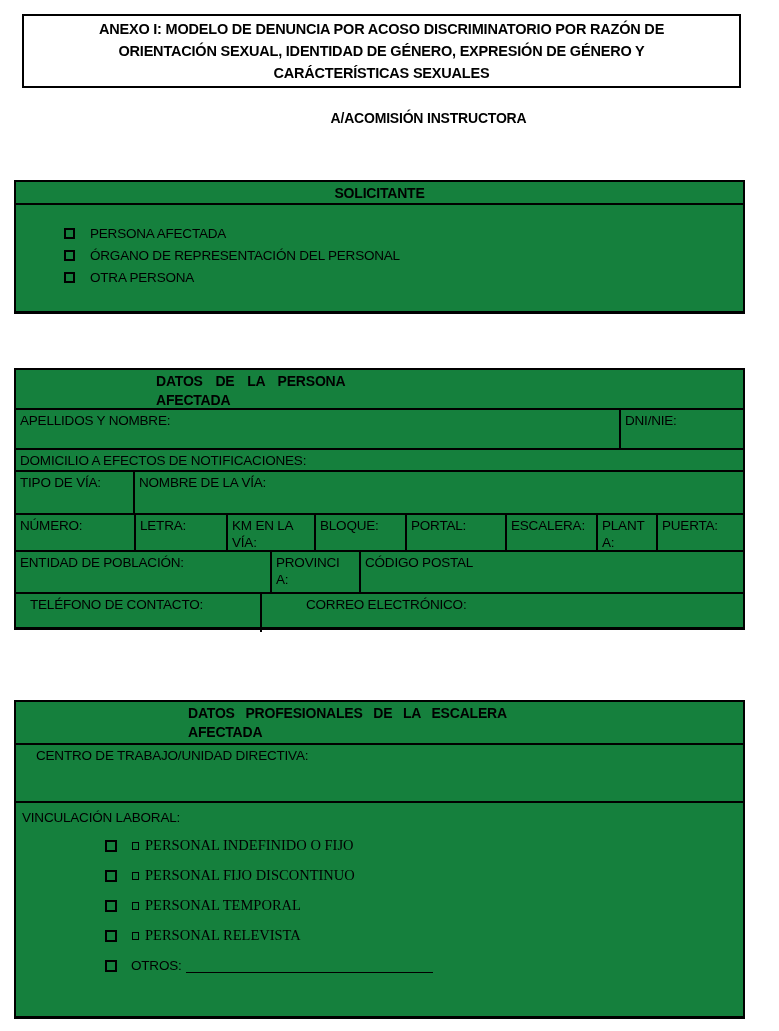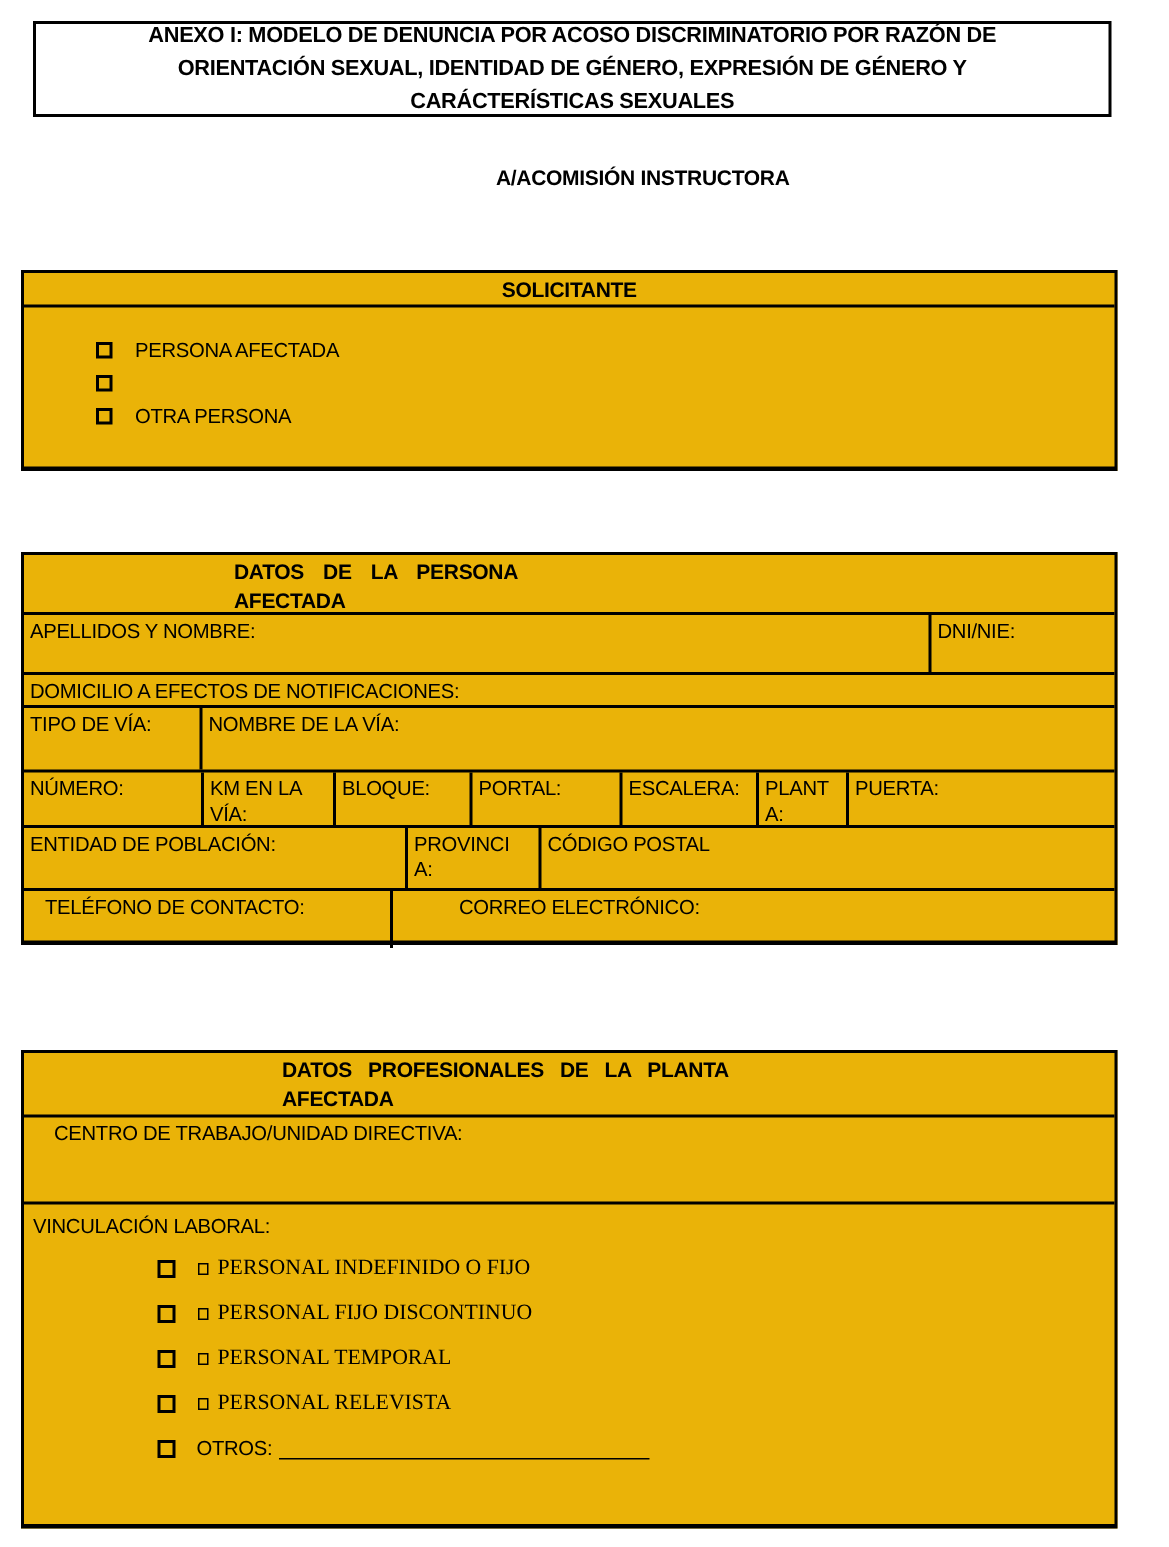--- a/index.html
+++ b/index.html
@@ -8,39 +8,39 @@
     width: 779px; height: 1031px;
     position: relative;
     font-family: "Liberation Sans", sans-serif;
     color: #000;
     letter-spacing: -0.2px;
   }
   .abs { position: absolute; }
 
   
   .title-box {
-    left: 22px; top: 14px; width: 719px; height: 64px;
+    left: 22px; top: 14px; width: 719px; height: 74px;
     border: 2px solid #000;
     display: flex; align-items: center; justify-content: center;
     text-align: center;
     font-weight: bold; font-size: 14.5px; line-height: 22px;
     padding: 2px 30px;
   }
 
   
   .addressee {
     left: 0; top: 110px; width: 779px;
     text-align: center; padding-left: 78px;
     font-weight: bold; font-size: 14px;
   }
 
   
   .box {
     border: 2px solid #000; border-bottom-width: 3px;
-    background: #eab308;
+    background: #15803d;
   }
   .box-header {
     border-bottom: 2px solid #000;
     text-align: center; font-weight: bold; font-size: 14px;
     padding: 3px 0 2px 0;
   }
 
   
   .solicitante { left: 14px; top: 180px; width: 731px; height: 134px; }
   .opt-list { padding: 17px 13px 0 48px; }
@@ -123,20 +123,21 @@
 
 <div class="abs box solicitante">
   <div class="box-header">SOLICITANTE</div>
   <div class="opt-list">
     <div class="opt-row">
       <span class="cb"></span>
       <span class="lbl">PERSONA AFECTADA</span>
     </div>
     <div class="opt-row">
       <span class="cb"></span>
+      <span class="lbl">ÓRGANO DE REPRESENTACIÓN DEL PERSONAL</span>
     </div>
     <div class="opt-row">
       <span class="cb"></span>
       <span class="lbl">OTRA PERSONA</span>
     </div>
   </div>
 </div>
 
 <div class="abs box tbl tbl2">
   <div class="tbl-header">
@@ -165,20 +166,23 @@
     </div>
     <div class="tcell">
       <span>NOMBRE DE LA VÍA:</span>
     </div>
   </div>
 
   <div class="trow rowD">
     <div class="tcell c1">
       <span>NÚMERO:</span>
     </div>
+    <div class="tcell c2">
+      <span>LETRA:</span>
+    </div>
     <div class="tcell c3">
       <span>KM EN LA VÍA:</span>
     </div>
     <div class="tcell c4">
       <span>BLOQUE:</span>
     </div>
     <div class="tcell c5">
       <span>PORTAL:</span>
     </div>
     <div class="tcell c6">
@@ -209,21 +213,21 @@
       <span>TELÉFONO DE CONTACTO:</span>
     </div>
     <div class="tcell">
       <span>CORREO ELECTRÓNICO:</span>
     </div>
   </div>
 </div>
 
 <div class="abs box tbl tbl3">
   <div class="tbl-header">
-    <div class="l1">DATOS PROFESIONALES DE LA PLANTA</div>
+    <div class="l1">DATOS PROFESIONALES DE LA ESCALERA</div>
     <div class="l2">AFECTADA</div>
   </div>
 
   <div class="trow rowG">
     <div class="tcell c1">
       <span>CENTRO DE TRABAJO/UNIDAD DIRECTIVA:</span>
     </div>
   </div>
 
   <div class="trow rowH">

